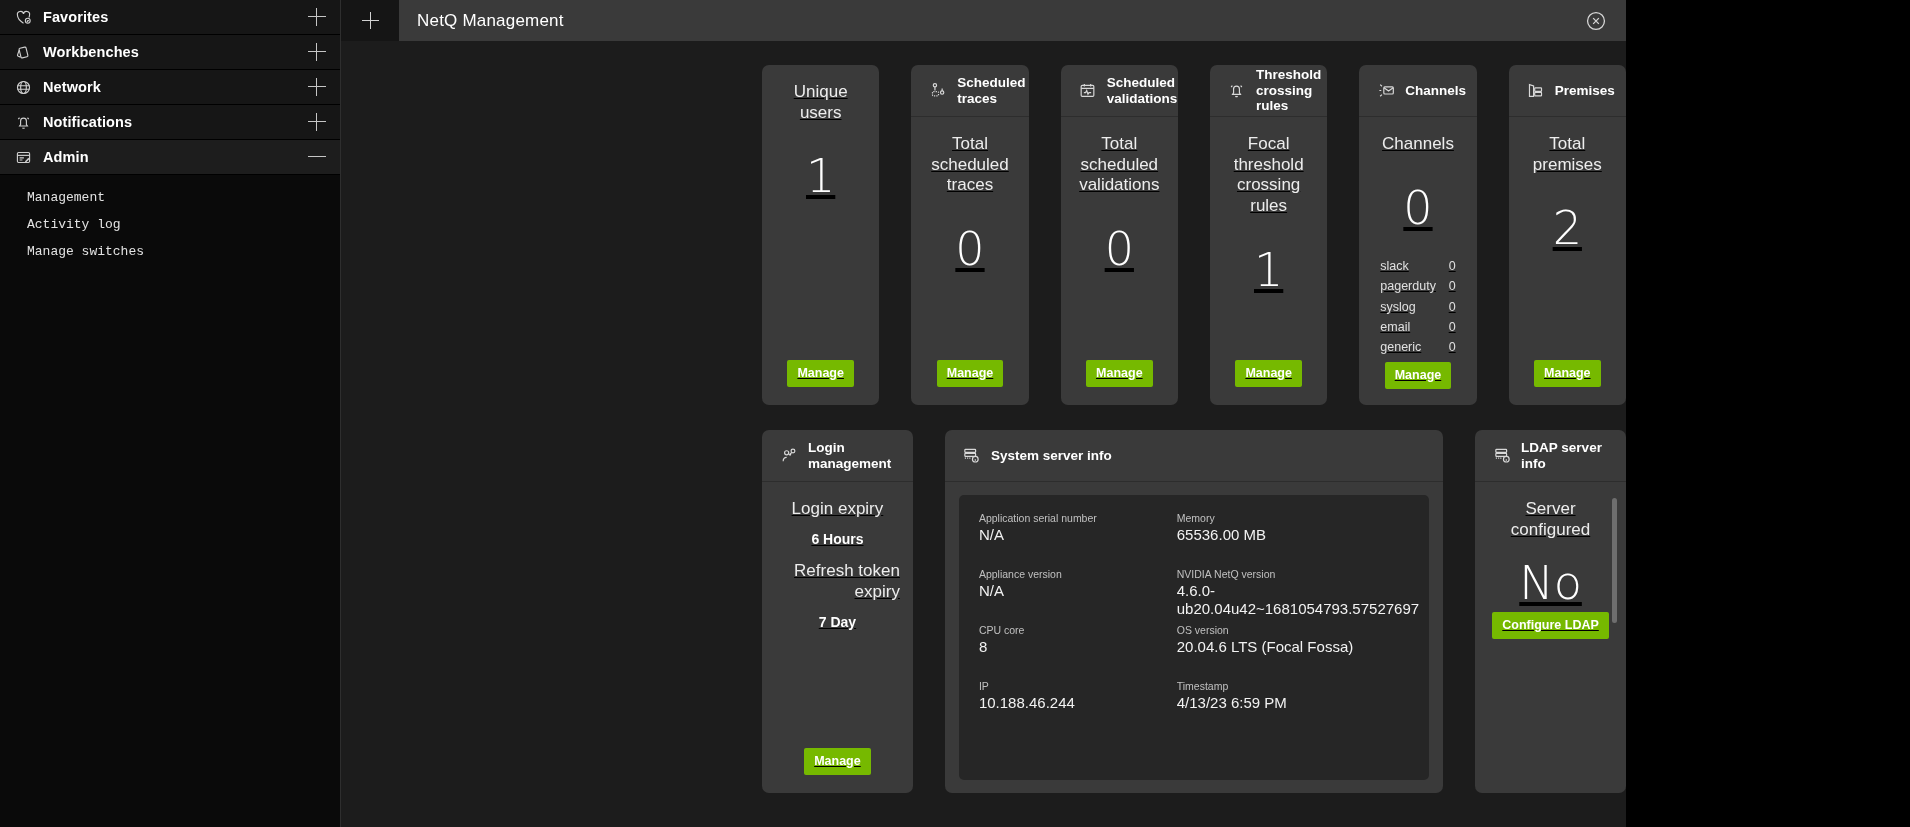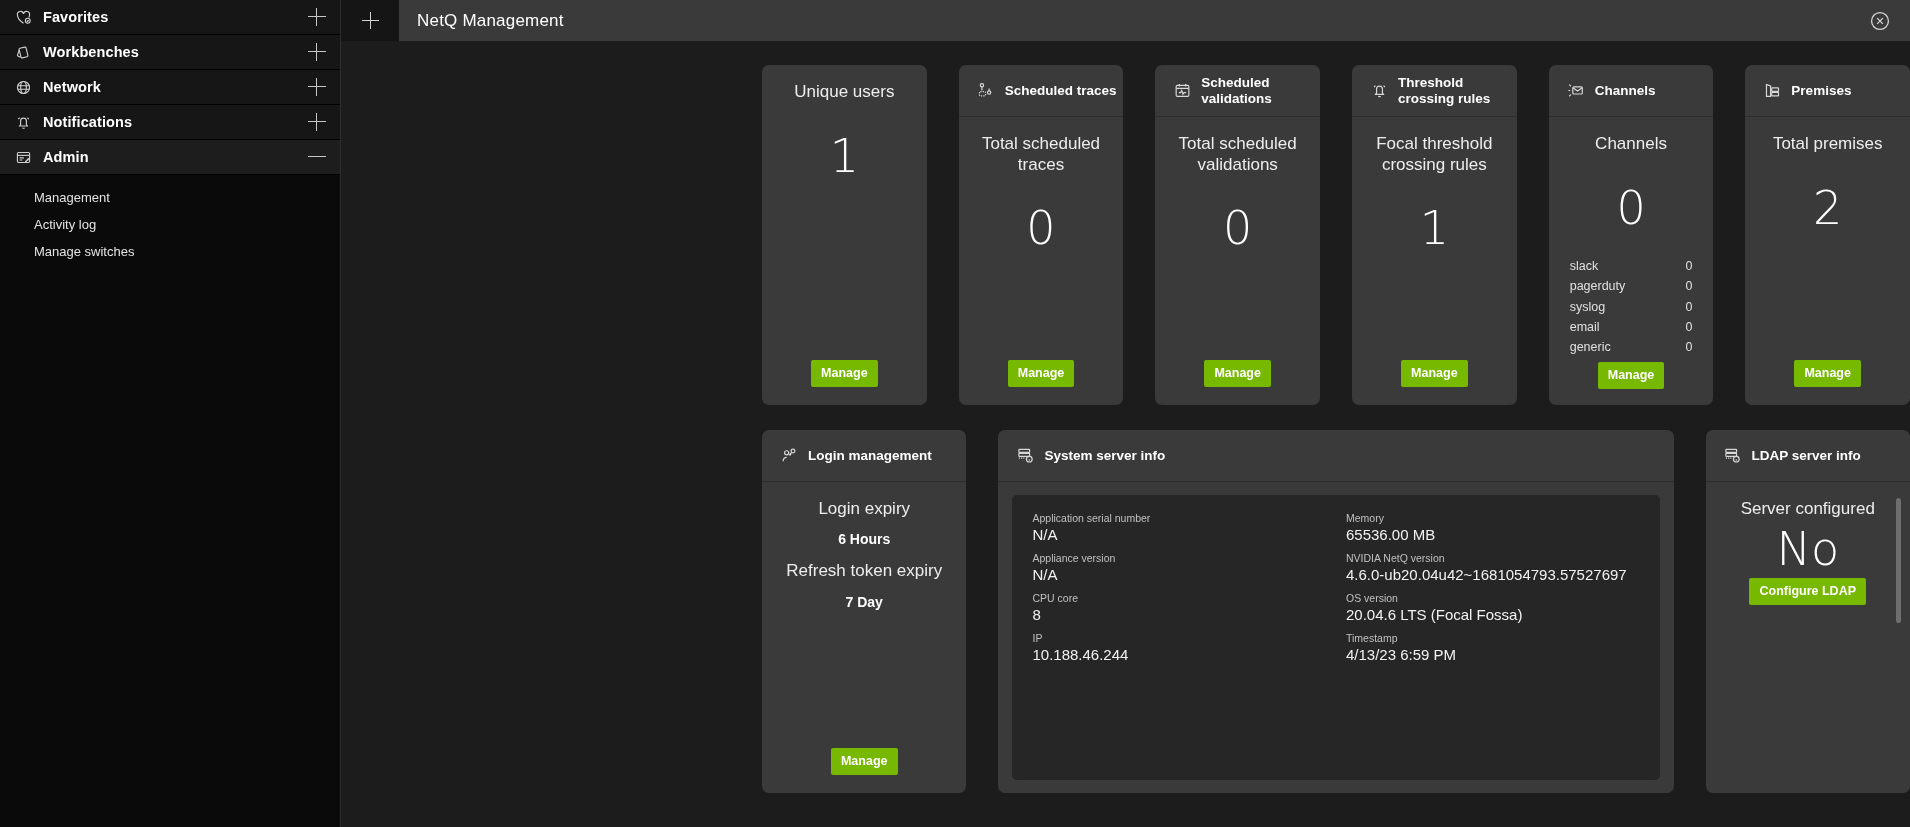--- a/index.html
+++ b/index.html
@@ -2,21 +2,21 @@
 <html><head>
 <meta charset="utf-8">
 <style>
   * { box-sizing: border-box; margin: 0; padding: 0; }
   html, body {
     width: 1910px; height: 827px;
     background: #000;
     font-family: "Liberation Sans", sans-serif;
     overflow: hidden;
   }
-  #app { position: relative; width: 1910px; height: 827px; display: flex; }
+  #app { position: relative; width: 1626px; height: 827px; display: flex; }
 
   
   #sidebar {
     width: 341px; height: 827px;
     background: #0a0a0a;
     border-right: 1px solid #2e2e2e;
     flex: 0 0 341px;
     position: relative;
     z-index: 5;
   }
@@ -50,23 +50,24 @@
   }
   .nav-toggle::before, .nav-toggle::after {
     content: ""; position: absolute; background: #c6c6c6;
   }
   .nav-toggle::before { left: 0; top: 8px; width: 18px; height: 1.4px; }
   .nav-toggle.plus::after { left: 8px; top: 0; width: 1.4px; height: 18px; }
 
   .subnav { background: #0a0a0a; padding-top: 9px; }
   .subnav-item {
     font-size: 13px; color: #e3e3e3;
-    padding: 6px 0 6px 34px;
+    padding: 6px 0 6px 27px;
     cursor: pointer;
     white-space: nowrap;
+    font-family: Liberation Mono, monospace;
   }
 
   
   #main { flex: 1 1 auto; height: 827px; background: #701a75; position: relative; }
 
   #topbar {
     height: 41px;
     background: #3a3a3a;
     display: flex; align-items: center;
     position: relative;
@@ -132,20 +133,21 @@
     font-size: 13.5px; font-weight: bold; color: #ffffff;
     margin-left: 8px; line-height: 1.18;
   }
 
   .card-body {
     flex: 1 1 auto;
     display: flex; flex-direction: column;
     align-items: center;
     padding: 17px 13px 0 13px;
     position: relative;
+    text-decoration: underline;
   }
   .metric-label {
     font-size: 17px; color: #ededed; text-align: center;
     line-height: 1.22; font-weight: normal;
   }
   .metric-value {
     font-size: 46px; color: #ffffff; font-weight: 300;
     line-height: 1; margin-top: 30px;
     font-family: "DejaVu Sans", sans-serif;
   }
@@ -180,21 +182,21 @@
   .ssi-panel {
     margin: 13px 14px 13px 14px;
     background: #262626;
     border-radius: 5px;
     flex: 1 1 auto;
     padding: 17px 10px 4px 10px;
     display: grid;
     grid-template-columns: 1fr 1fr;
     grid-auto-rows: 40px;
     align-content: start;
-    row-gap: 0px;
+    row-gap: 16px;
   }
   .ssi-cell { padding-left: 10px; }
   .ssi-k { font-size: 10.5px; color: #c0c0c0; line-height: 1.2; }
   .ssi-v { font-size: 15px; color: #f2f2f2; line-height: 1.25; margin-top: 1px; }
 
   
   .ldap-scroll {
     position: absolute; right: 9px; top: 16px;
     width: 5px; height: 125px; border-radius: 3px;
     background: #6e6e6e;
@@ -513,21 +515,21 @@
                 <path d="M3.6 15.4h7" stroke-dasharray="1.4 1.4"></path>
                 <circle cx="16.8" cy="16.6" r="3.6"></circle>
                 <path d="M16.8 15v.02M16.8 16.6v2"></path>
               </svg>
             </span>
             <span class="htitle">LDAP server info</span>
           </header>
           <div class="card-body">
             <div class="ldap-scroll"></div>
             <div class="metric-label" style="max-width:140px">Server configured</div>
-            <div class="metric-value" style="margin-top:6px">No</div>
+            <div class="metric-value" style="margin-top:20px">No</div>
             <div class="btn-wrap" style="margin-top:6px;margin-bottom:auto">
               <button class="btn-green">Configure LDAP</button>
             </div>
           </div>
         </section>
       </div>
 
     </div>
   </div>
 </div>

